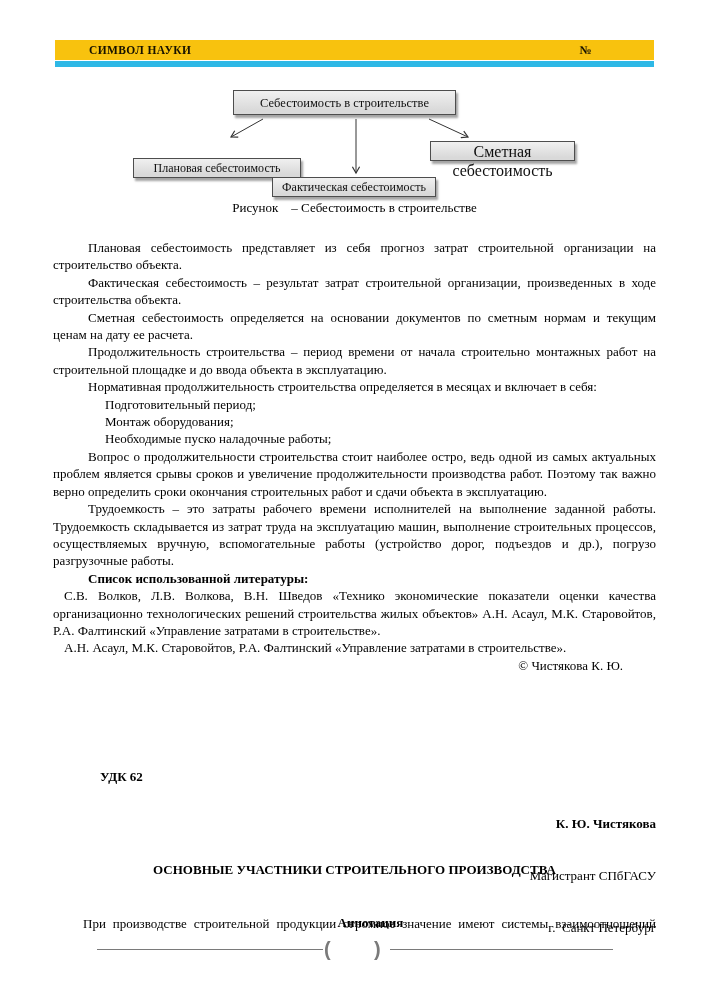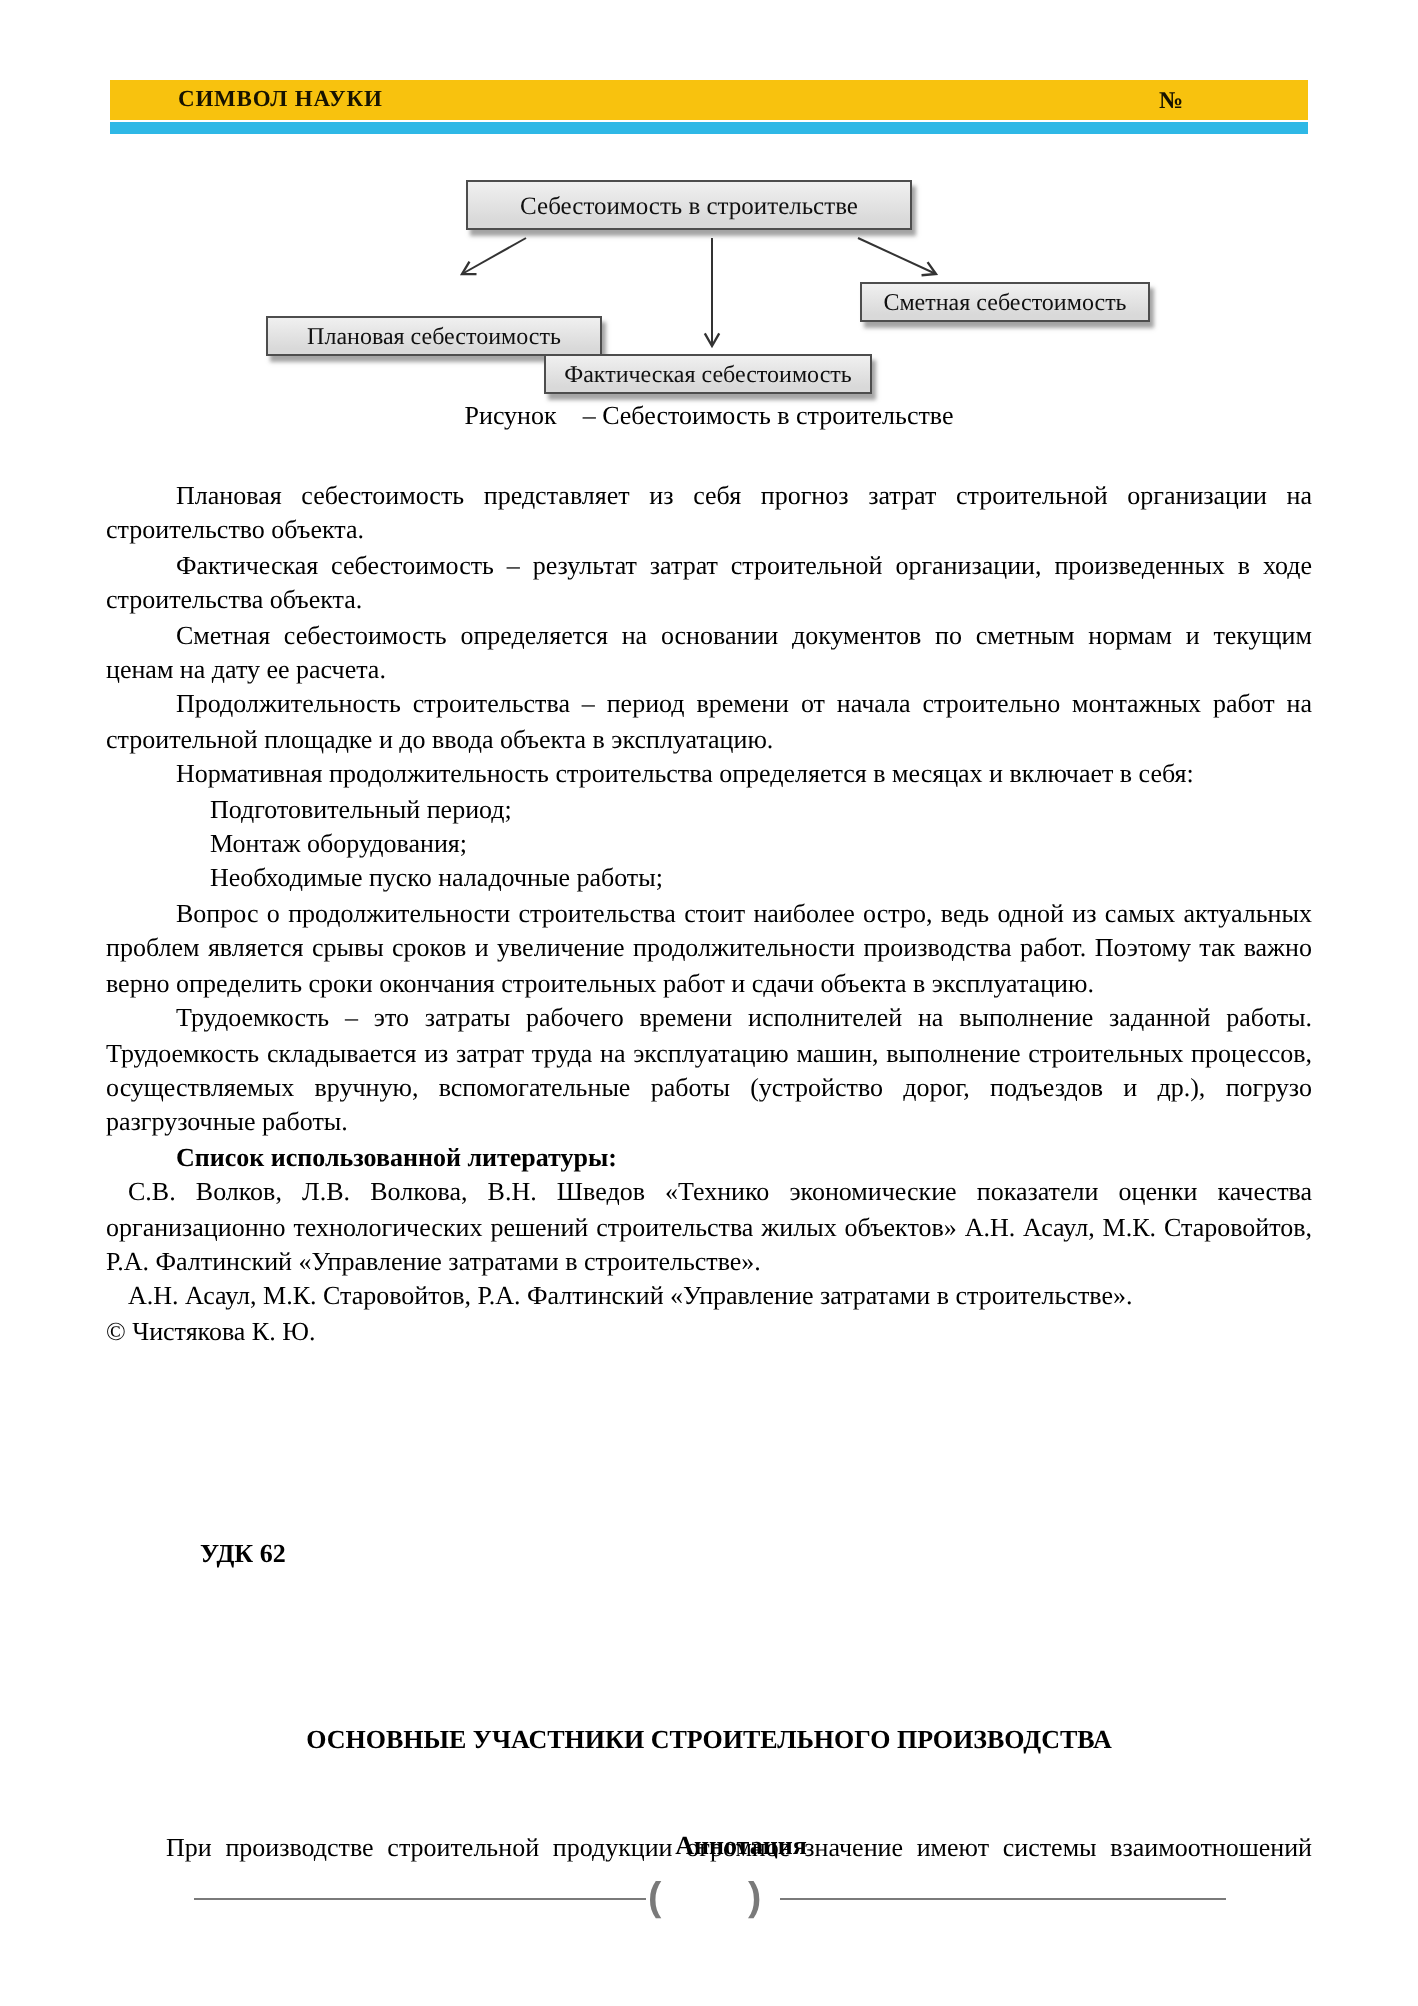--- a/index.html
+++ b/index.html
@@ -32,38 +32,38 @@
   .figure .arrows { position: absolute; left: 0; top: 0; }
   .fbox {
     position: absolute; box-sizing: border-box;
     border: 1px solid var(--box-border, #4D4D4D);
     background: linear-gradient(180deg, #f0f0f0 0%, var(--box-fill, #D9D9D9) 85%);
     box-shadow: 2px 3px 2px rgba(90,90,90,0.55);
     font-size: 12.5px; text-align: center; color: #101010;
   }
   .fbox.top    { left: 233px; top: 2px;  width: 223px; height: 25px; line-height: 24px; }
   .fbox.left   { left: 133px; top: 70px; width: 168px; height: 20px; line-height: 19px; font-size: 12px; }
-  .fbox.right  { left: 430px; top: 53px; width: 145px; height: 20px; line-height: 19px; font-size: 12px; }
+  .fbox.right  { left: 430px; top: 53px; width: 145px; height: 20px; line-height: 19px; font-size: 16px; }
   .fbox.bottom { left: 272px; top: 89px; width: 164px; height: 20px; line-height: 19px; font-size: 12px; }
 
   .caption {
     position: absolute; left: 0; top: 200px; width: 709px;
     text-align: center; font-size: 13px; white-space: pre-wrap;
   }
 
   
   .bodytext {
     position: absolute; left: 53px; top: 239px; width: 603px;
     font-size: 13px; line-height: 17.4px; text-align: justify;
   }
   .bodytext p { margin: 0; text-indent: 35px; }
   .bodytext p.li { text-indent: 52px; text-align: left; }
   .bodytext p.refhead { font-weight: bold; }
   .bodytext p.ref { text-indent: 11px; }
-  .bodytext p.copyright { text-indent: 0; padding-right: 33px; }
+  .bodytext p.copyright { text-align: right; text-indent: 0; padding-right: 33px; }
 
   
   .udk { position: absolute; left: 88px; top: 757px; margin: 12px; font-weight: bold; font-size: 13px; }
   .authorblock {
     position: absolute; right: 53px; top: 780px; text-align: right;
     font-size: 13px; line-height: 17.4px; white-space: pre-wrap;
   }
   .authorblock p { margin: 0; }
   .authorblock .aname { font-weight: bold; }
   .atitle {
@@ -132,20 +132,25 @@
     <p class="li">Необходимые пуско наладочные работы;</p>
     <p>Вопрос о продолжительности строительства стоит наиболее остро, ведь одной из самых актуальных проблем является срывы сроков и увеличение продолжительности производства работ. Поэтому так важно верно определить сроки окончания строительных работ и сдачи объекта в эксплуатацию.</p>
     <p>Трудоемкость – это затраты рабочего времени исполнителей на выполнение заданной работы. Трудоемкость складывается из затрат труда на эксплуатацию машин, выполнение строительных процессов, осуществляемых вручную, вспомогательные работы (устройство дорог, подъездов и др.), погрузо разгрузочные работы.</p>
     <p class="refhead">Список использованной литературы:</p>
     <p class="ref">С.В. Волков, Л.В. Волкова, В.Н. Шведов «Технико экономические показатели оценки качества организационно технологических решений строительства жилых объектов» А.Н. Асаул, М.К. Старовойтов, Р.А. Фалтинский «Управление затратами в строительстве».</p>
     <p class="ref">А.Н. Асаул, М.К. Старовойтов, Р.А. Фалтинский «Управление затратами в строительстве».</p>
     <p class="copyright">© Чистякова К. Ю.</p>
   </div>
 
   <p class="udk">УДК 62</p>
+  <div class="authorblock">
+    <p class="aname">К. Ю. Чистякова</p>
+    <p>Магистрант СПбГАСУ</p>
+    <p>г.  Санкт Петербург</p>
+  </div>
   <p class="atitle">ОСНОВНЫЕ УЧАСТНИКИ СТРОИТЕЛЬНОГО ПРОИЗВОДСТВА</p>
   <p class="annhead">Аннотация</p>
   <p class="anntext">При производстве строительной продукции огромное значение имеют системы взаимоотношений</p>
 
   <div class="footer">
     <div class="fline l"></div>
     <span class="bracket l">(</span>
     <span class="bracket r">)</span>
     <div class="fline r"></div>
   </div>

